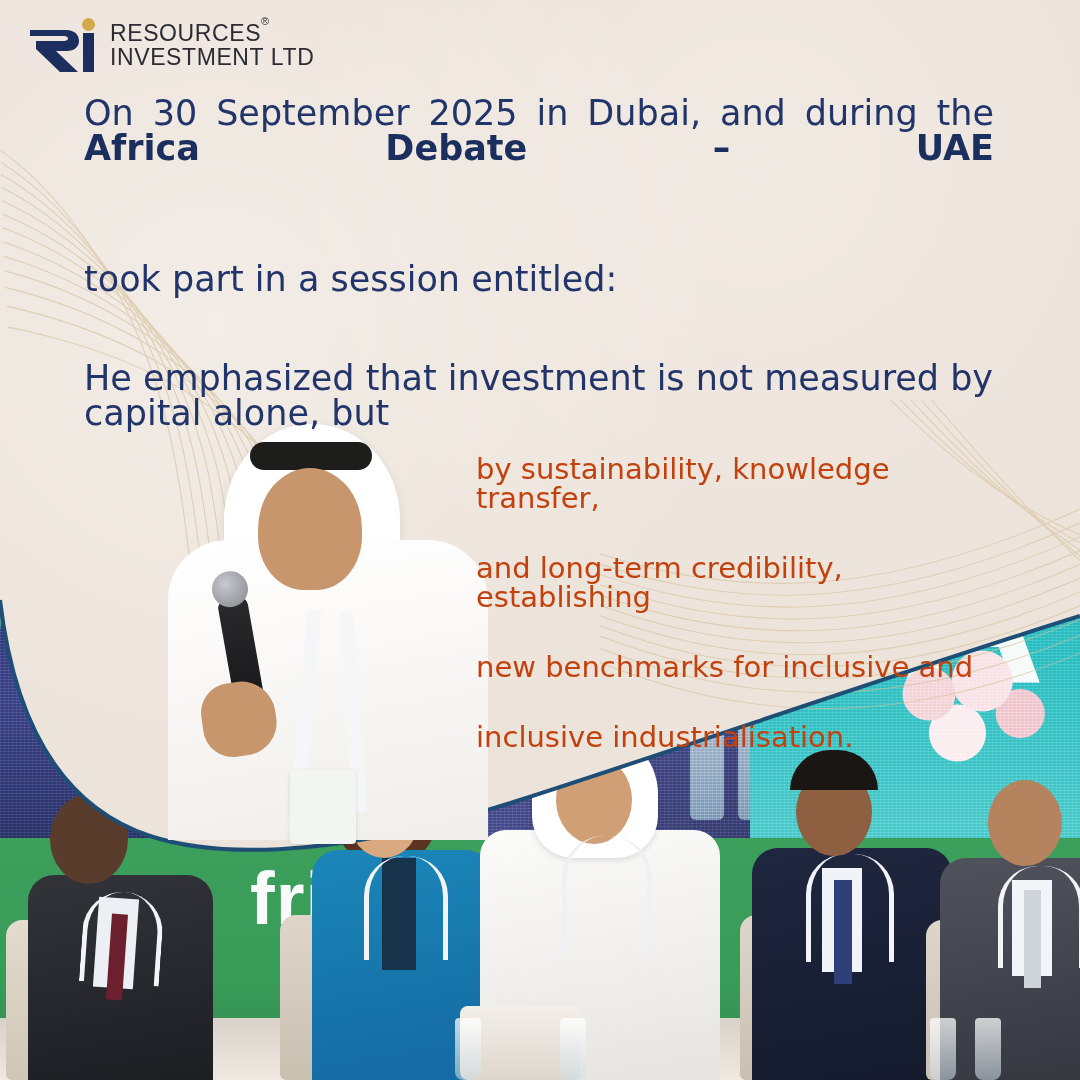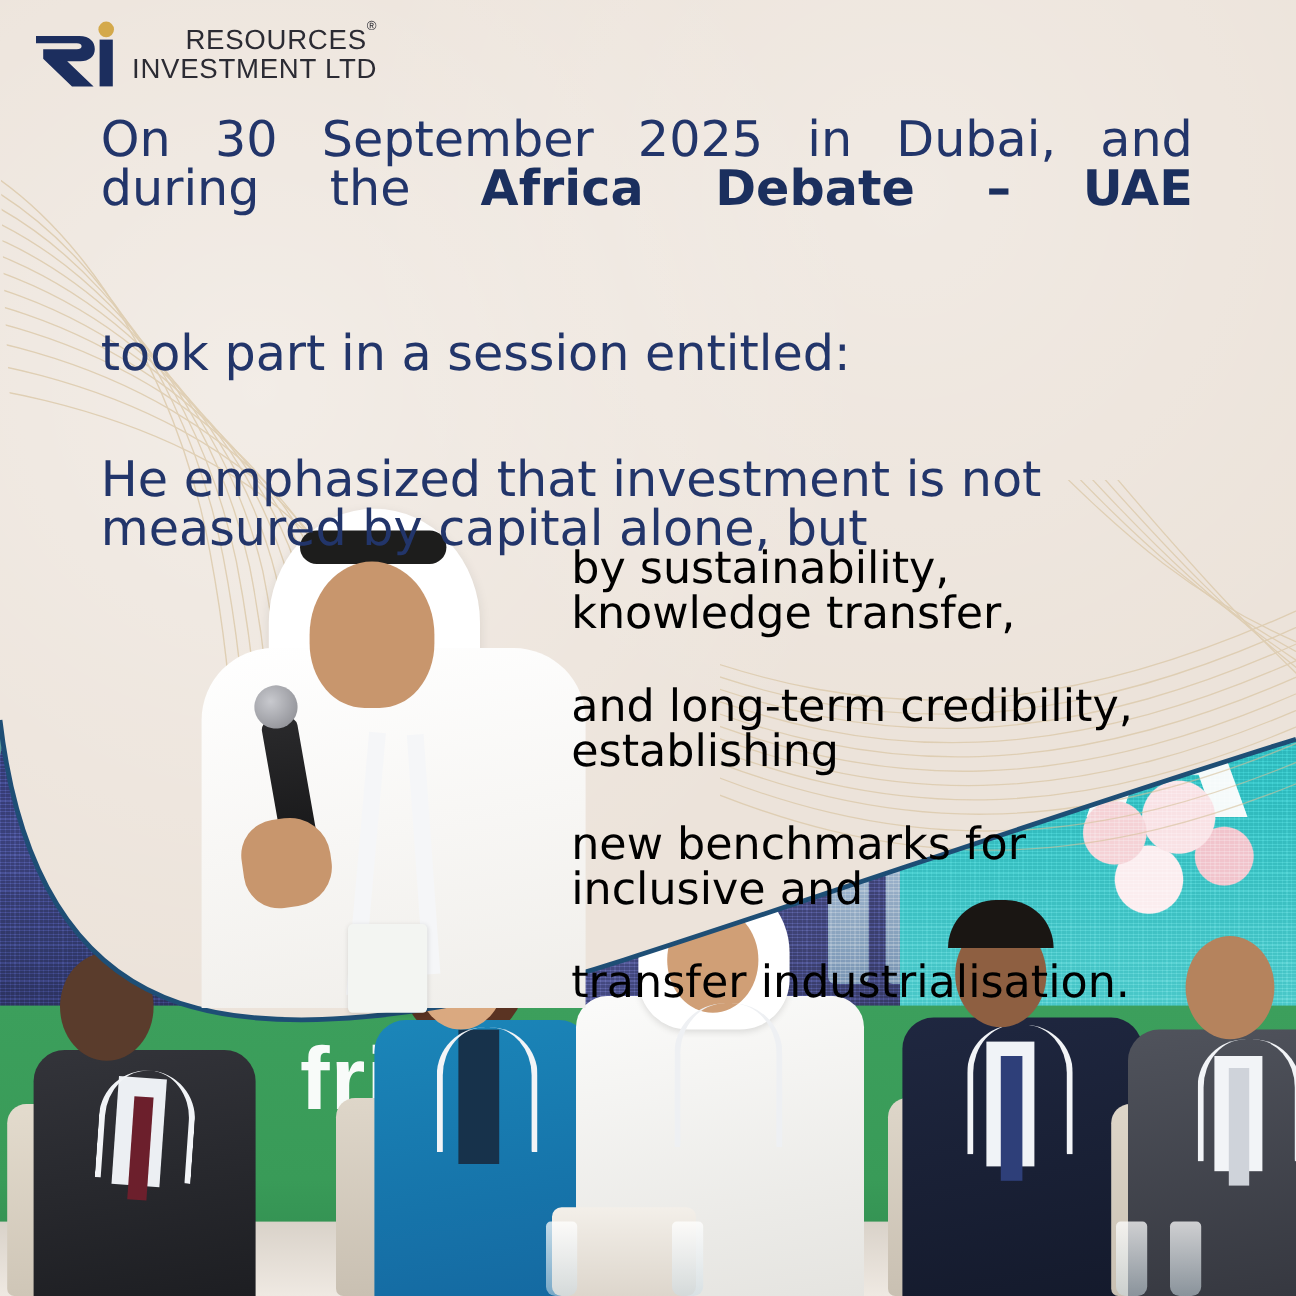--- a/index.html
+++ b/index.html
@@ -202,45 +202,45 @@
 
   
   .fan{position:absolute;pointer-events:none;opacity:.85;}
 
   
   .logo{position:absolute;left:26px;top:16px;display:flex;align-items:center;gap:12px;}
   .logo-mark{position:relative;width:72px;height:58px;}
   .logo-txt{
     display:flex;flex-direction:column;line-height:1.06;
     font-family:"Liberation Sans", sans-serif;
-    color:#2b2b33;font-size:23px;letter-spacing:.6px;font-weight:400;align-items:flex-end;
+    color:#2b2b33;font-size:23px;letter-spacing:.6px;font-weight:400;
   }
   .logo-txt .l1{position:relative;}
   .logo-txt .reg{font-size:11px;vertical-align:super;position:relative;top:-7px;}
 
   
   .copy{
     position:absolute;left:84px;top:96px;width:910px;
     color:#1f3566;
     font-family:"DejaVu Sans", sans-serif;
   }
   .line{
-    font-size:41px;line-height:1.0;margin:0 0 0 0;
+    font-size:35px;line-height:1.0;margin:0 0 0 0;
     color:#22356a;
   }
   .l-just{text-align:justify;text-align-last:justify;}
   .gap{height:32px;}
   b{font-weight:700;color:#1b2f5e;}
   .title-q{
     font-size:30.5px;font-weight:700;color:#1b2f5e;letter-spacing:-.2px;
     margin-left:-14px;
   }
   .para2{
     position:absolute;left:476px;top:455px;width:520px;
-    color:#000000;font-size:37px;line-height:1.0;
+    color:#c2410c;font-size:29px;line-height:1.0;
     font-family:"DejaVu Sans", sans-serif;
   }
   .para2 .r{margin:0 0 41px 0;}
 
   
   .speaker{
     position:absolute;left:150px;top:420px;width:350px;height:420px;
   }
   .sp-body{
     position:absolute;left:18px;bottom:0;width:320px;height:300px;
@@ -463,16 +463,16 @@
     <div class="gap"></div>
     <div class="gap"></div>
     <div class="line">He emphasized that investment is not measured by capital alone, but</div>
 
   </div>
 
   <div class="para2">
     <div class="r">by sustainability, knowledge transfer,</div>
     <div class="r">and long-term credibility, establishing</div>
     <div class="r">new benchmarks for inclusive and</div>
-    <div class="r">transfer industrialisation.</div>
+    <div class="r">inclusive industrialisation.</div>
   </div>
 
 </div>
 
 </body></html>

